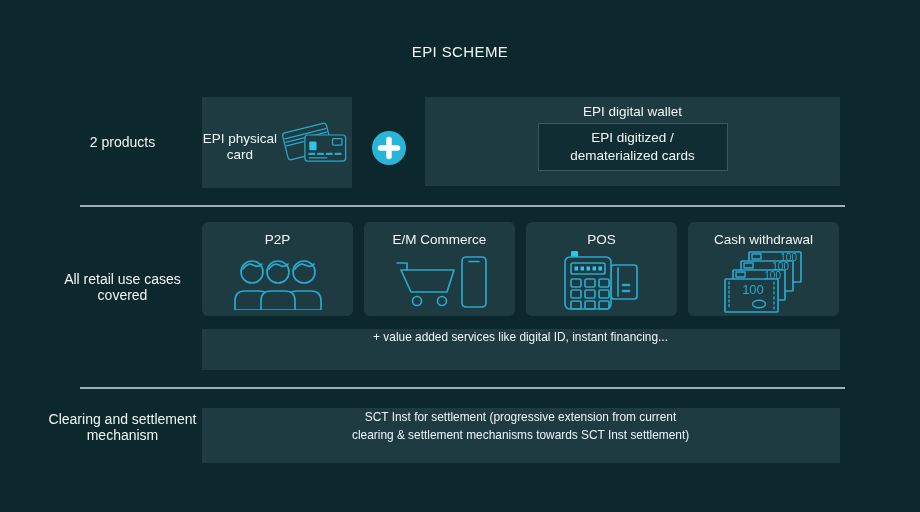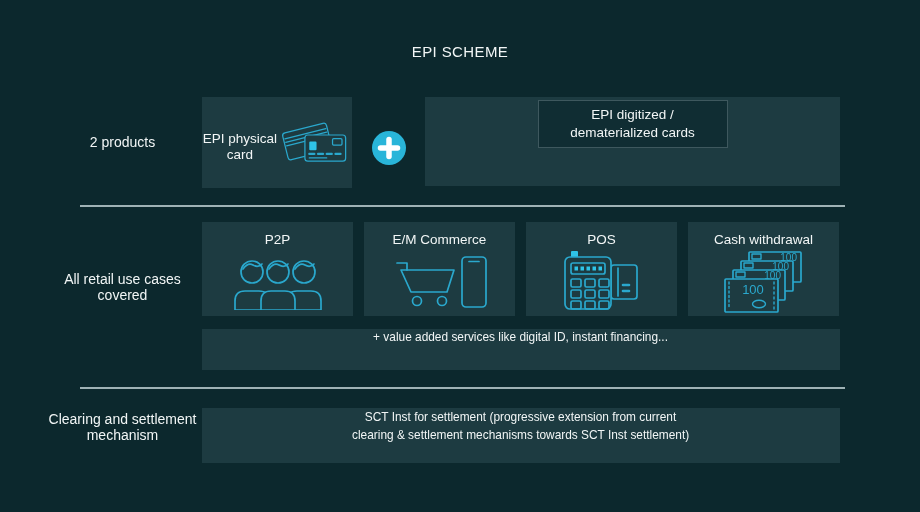--- a/index.html
+++ b/index.html
@@ -44,21 +44,21 @@
   }
   .divider{left:80px;width:765px;height:2px;background:#9fb2b5}
   .divider-1{top:205px}
   .divider-2{top:387px}
   .use-cases{
     left:202px;top:222px;width:638px;height:94px;
     display:flex;gap:11px;
   }
   .use-case{
     width:151px;height:94px;background:#1d3b41;
-    display:flex;flex-direction:column;align-items:center;
+    display:flex;flex-direction:column;align-items:center;border-radius:6px;
   }
   .use-case .box-title{margin-top:10px}
   .use-case .icon-slot{flex:1;display:flex;align-items:center;justify-content:center}
   .value-box{
     left:202px;top:329px;width:638px;height:41px;
     display:flex;align-items:flex-start;justify-content:center;
     font-size:13.5px;
   }
   .settlement-box{
     left:202px;top:408px;width:638px;height:55px;
@@ -102,20 +102,21 @@
 
 <div class="abs plus-badge">
   <svg width="34" height="34" viewBox="0 0 34 34">
     <circle cx="17" cy="17" r="17" fill="#29b5d9"></circle>
     <line x1="17" y1="8.5" x2="17" y2="25.5" stroke="#ffffff" stroke-width="5.5" stroke-linecap="round"></line>
     <line x1="8.5" y1="17" x2="25.5" y2="17" stroke="#ffffff" stroke-width="5.5" stroke-linecap="round"></line>
   </svg>
 </div>
 
 <div class="abs panel wallet-box">
+  <div class="box-title">EPI digital wallet</div>
   <div class="wallet-inner">
     <div class="inner-box">
       <span>EPI digitized /</span>
       <span>dematerialized cards</span>
     </div>
   </div>
 </div>
 
 <div class="abs divider divider-1"></div>
 

